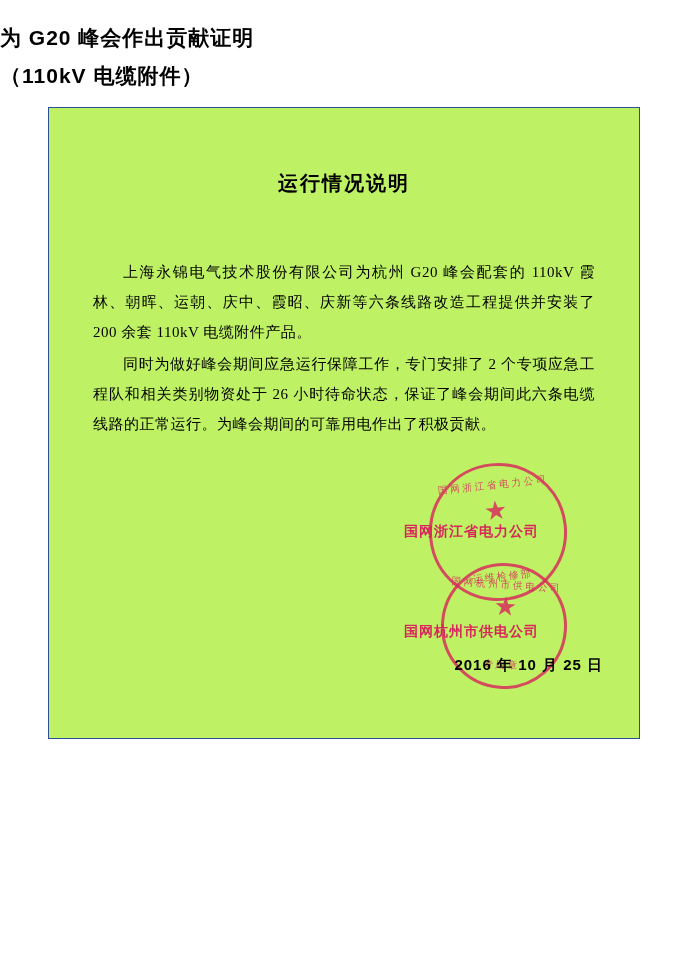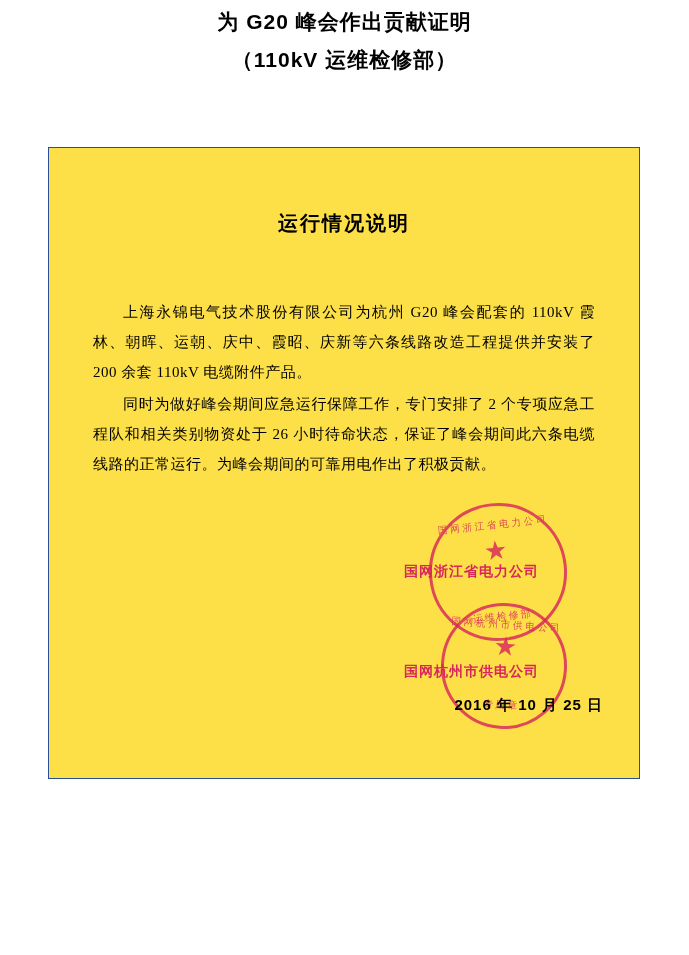--- a/index.html
+++ b/index.html
@@ -10,22 +10,21 @@
   body {
     width: 689px;
     height: 955px;
     position: relative;
     font-family: "Liberation Serif", serif;
     color: #000000;
     overflow: hidden;
   }
 
   .page-header {
-    text-align: center;
-    padding-top: 4px;
+    padding-top: 20px;
   }
   .header-line {
     font-family: "Liberation Sans", sans-serif;
     font-weight: bold;
     font-size: 21px;
     letter-spacing: 1px;
     line-height: 36px;
     color: #000;
   }
   .header-line.second {
@@ -33,22 +32,21 @@
   }
 
   .doc-frame {
     position: absolute;
     left: 48px;
     top: 107px;
     width: 592px;
     height: 632px;
     border: 1px solid #2b4f96;
     box-sizing: border-box;
-    background: #fde047;
-    margin-top: 40px;
+    background: #bef264;
   }
 
   .doc-title {
     text-align: center;
     font-family: "Liberation Sans", sans-serif;
     font-weight: bold;
     font-size: 20px;
     letter-spacing: 2px;
     margin-top: 62px;
     color: #000;
@@ -156,21 +154,21 @@
     font-size: 15px;
     letter-spacing: 1px;
     color: #000;
   }
 </style>
 </head>
 <body>
 
 <div class="page-header">
   <div class="header-line">为 G20 峰会作出贡献证明</div>
-  <div class="header-line second">（110kV 运维检修部）</div>
+  <div class="header-line second">（110kV 电缆附件）</div>
 </div>
 
 <div class="doc-frame">
 
   <div class="doc-title">运行情况说明</div>
 
   <div class="body-text">
     <p>上海永锦电气技术股份有限公司为杭州 G20 峰会配套的 110kV 霞林、朝晖、运朝、庆中、霞昭、庆新等六条线路改造工程提供并安装了 200 余套 110kV 电缆附件产品。</p>
     <p>同时为做好峰会期间应急运行保障工作，专门安排了 2 个专项应急工程队和相关类别物资处于 26 小时待命状态，保证了峰会期间此六条电缆线路的正常运行。为峰会期间的可靠用电作出了积极贡献。</p>
   </div>

